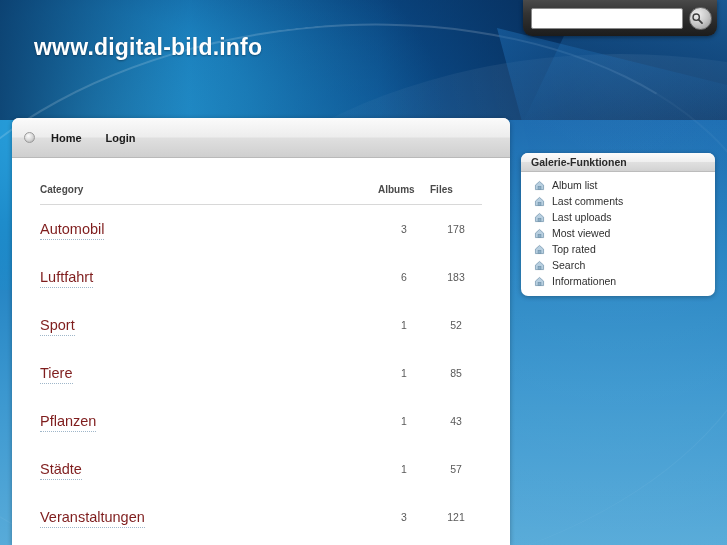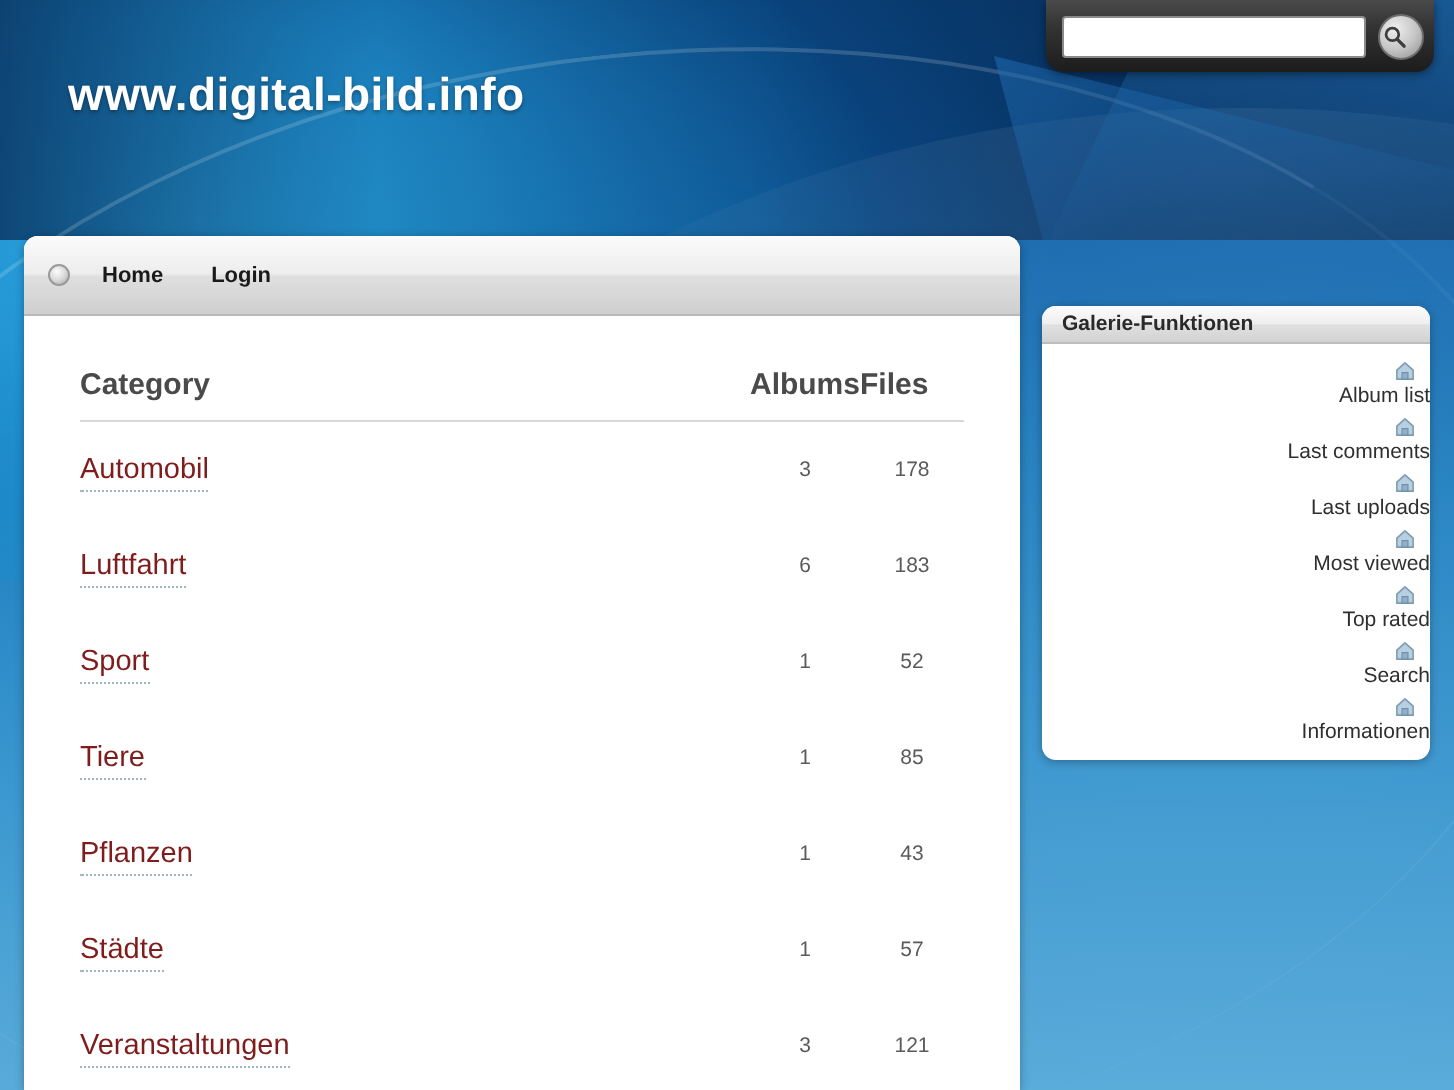--- a/index.html
+++ b/index.html
@@ -158,21 +158,21 @@
     white-space: nowrap;
   }
 
   .table-wrap { padding: 26px 28px 0 28px; }
 
   table.cat-table {
     width: 100%;
     border-collapse: collapse;
   }
   table.cat-table th {
-    font-size: 15px;
+    font-size: 10px;
     font-weight: bold;
     color: #4a4a4a;
     text-align: left;
     padding: 0 0 9px 0;
     border-bottom: 1px solid #d8d8d8;
     white-space: nowrap;
   }
   table.cat-table th.num {
     text-align: left;
     width: 52px;
@@ -218,25 +218,24 @@
     display: flex;
     align-items: center;
     padding-left: 10px;
     font-size: 10.5px;
     font-weight: bold;
     color: #2a2a2a;
   }
   .sidebar-list { padding: 5px 0 0 0; }
   .sidebar-item {
     display: flex;
-    align-items: flex-end;
+    align-items: flex-start;
     padding: 1.5px 0 1.5px 12px;
     cursor: pointer;
     text-decoration: none;
-    flex-direction: column;
   }
   .si-icon {
     width: 13px; height: 13px;
     margin-right: 6px;
     flex: 0 0 auto;
     display: block;
   }
   .sidebar-label {
     font-size: 10.5px;
     color: #2f2f2f;

